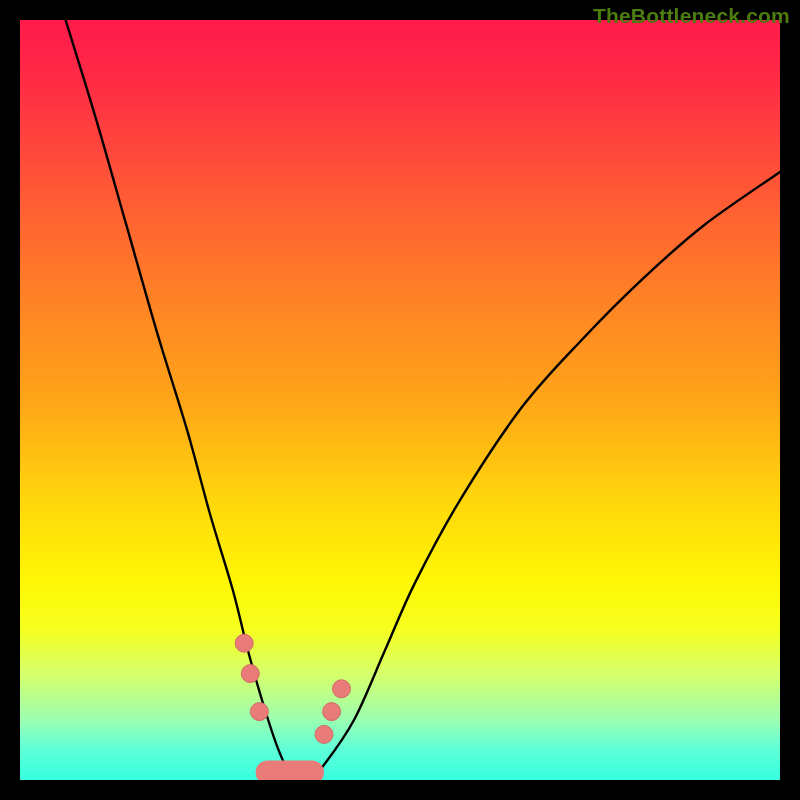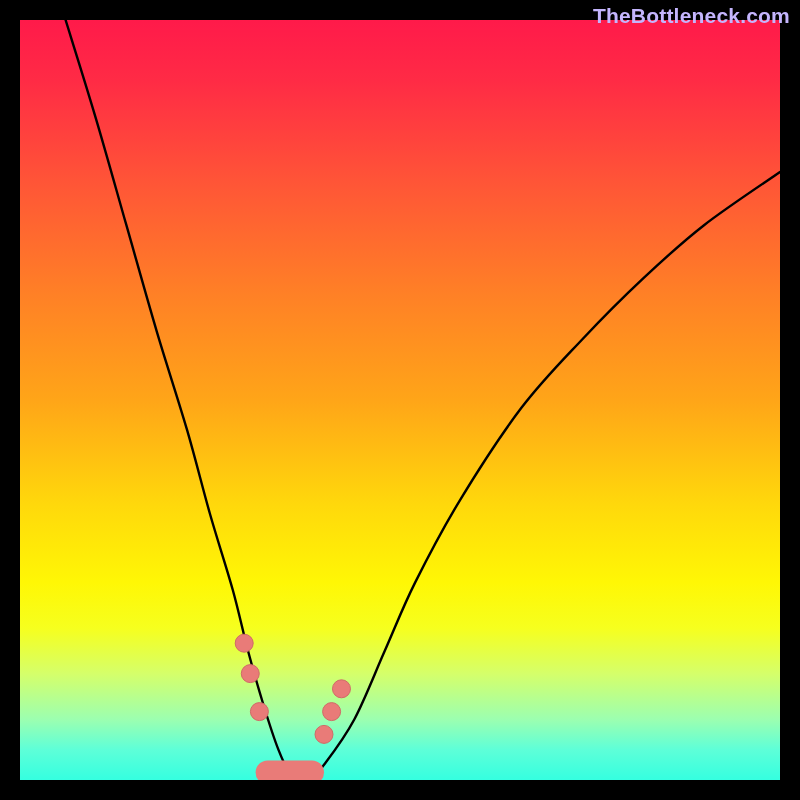--- a/index.html
+++ b/index.html
@@ -30,21 +30,21 @@
       #5effd8 96%,
       #35ffe0 100%);
   }
   .watermark {
     position: absolute;
     top: 4px;
     right: 10px;
     font-family: Arial, Helvetica, sans-serif;
     font-size: 21px;
     font-weight: 600;
-    color: #c4b5fd;
+    color: #4d7c0f;
     letter-spacing: 0.2px;
   }
   .curve {
     position: absolute;
     left: 0; top: 0;
     width: 760px;
     height: 760px;
     pointer-events: none;
   }
 </style>

